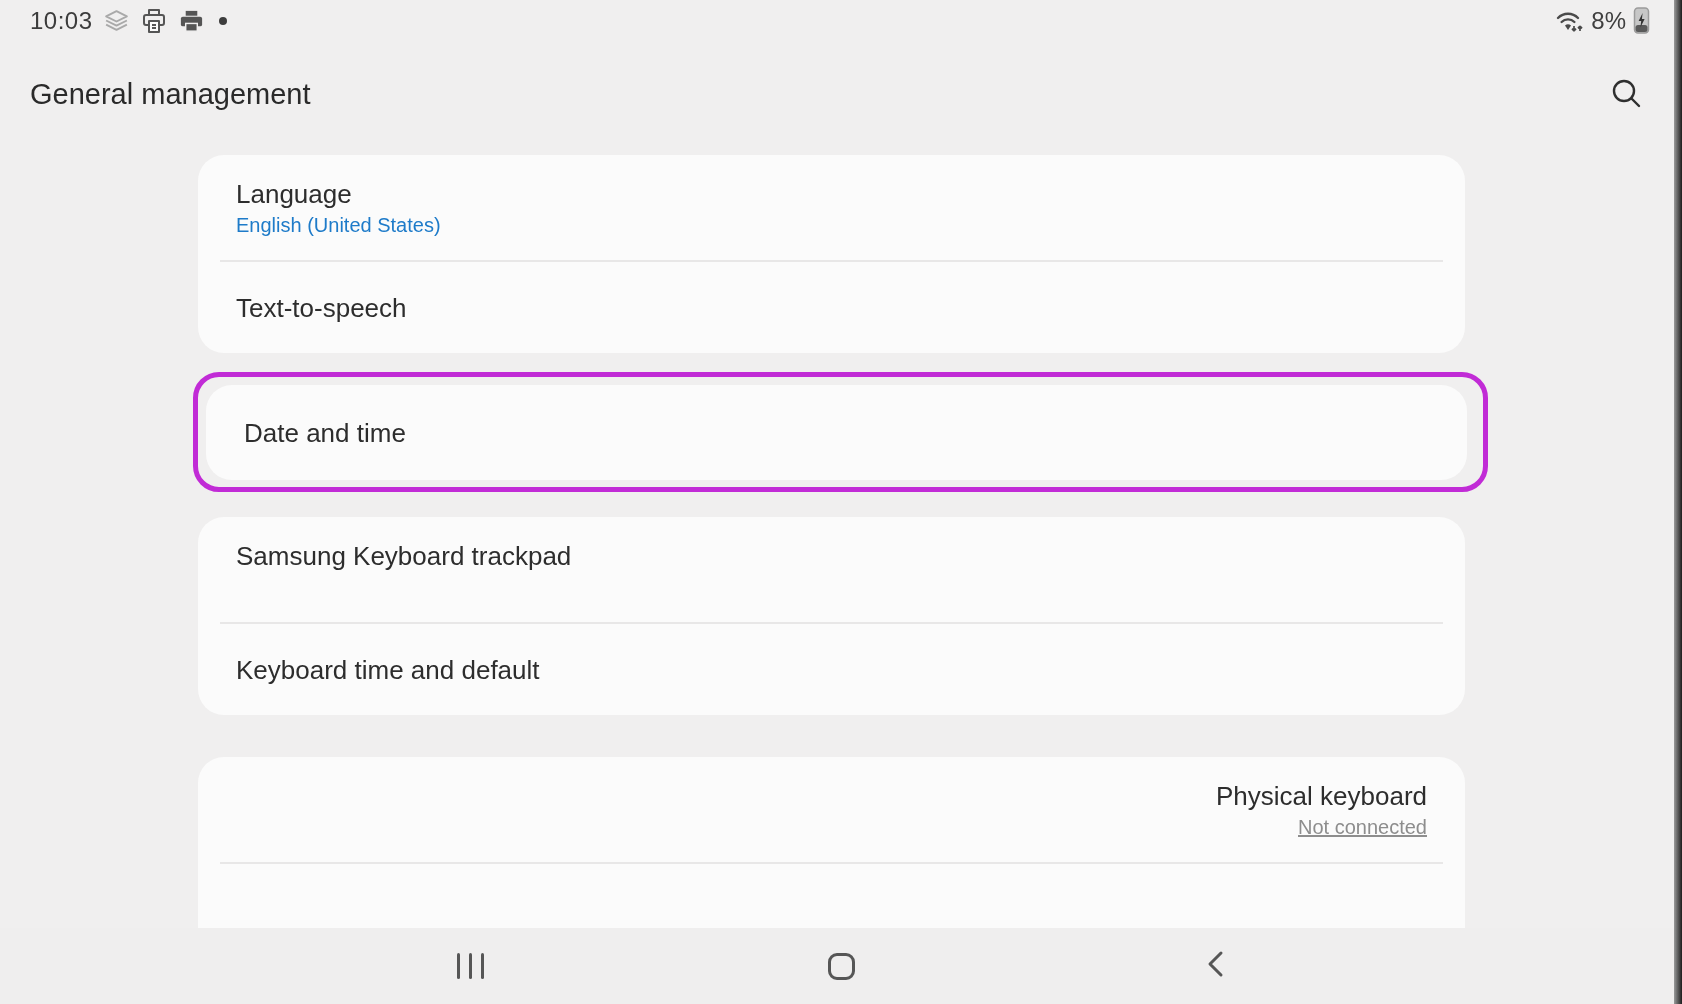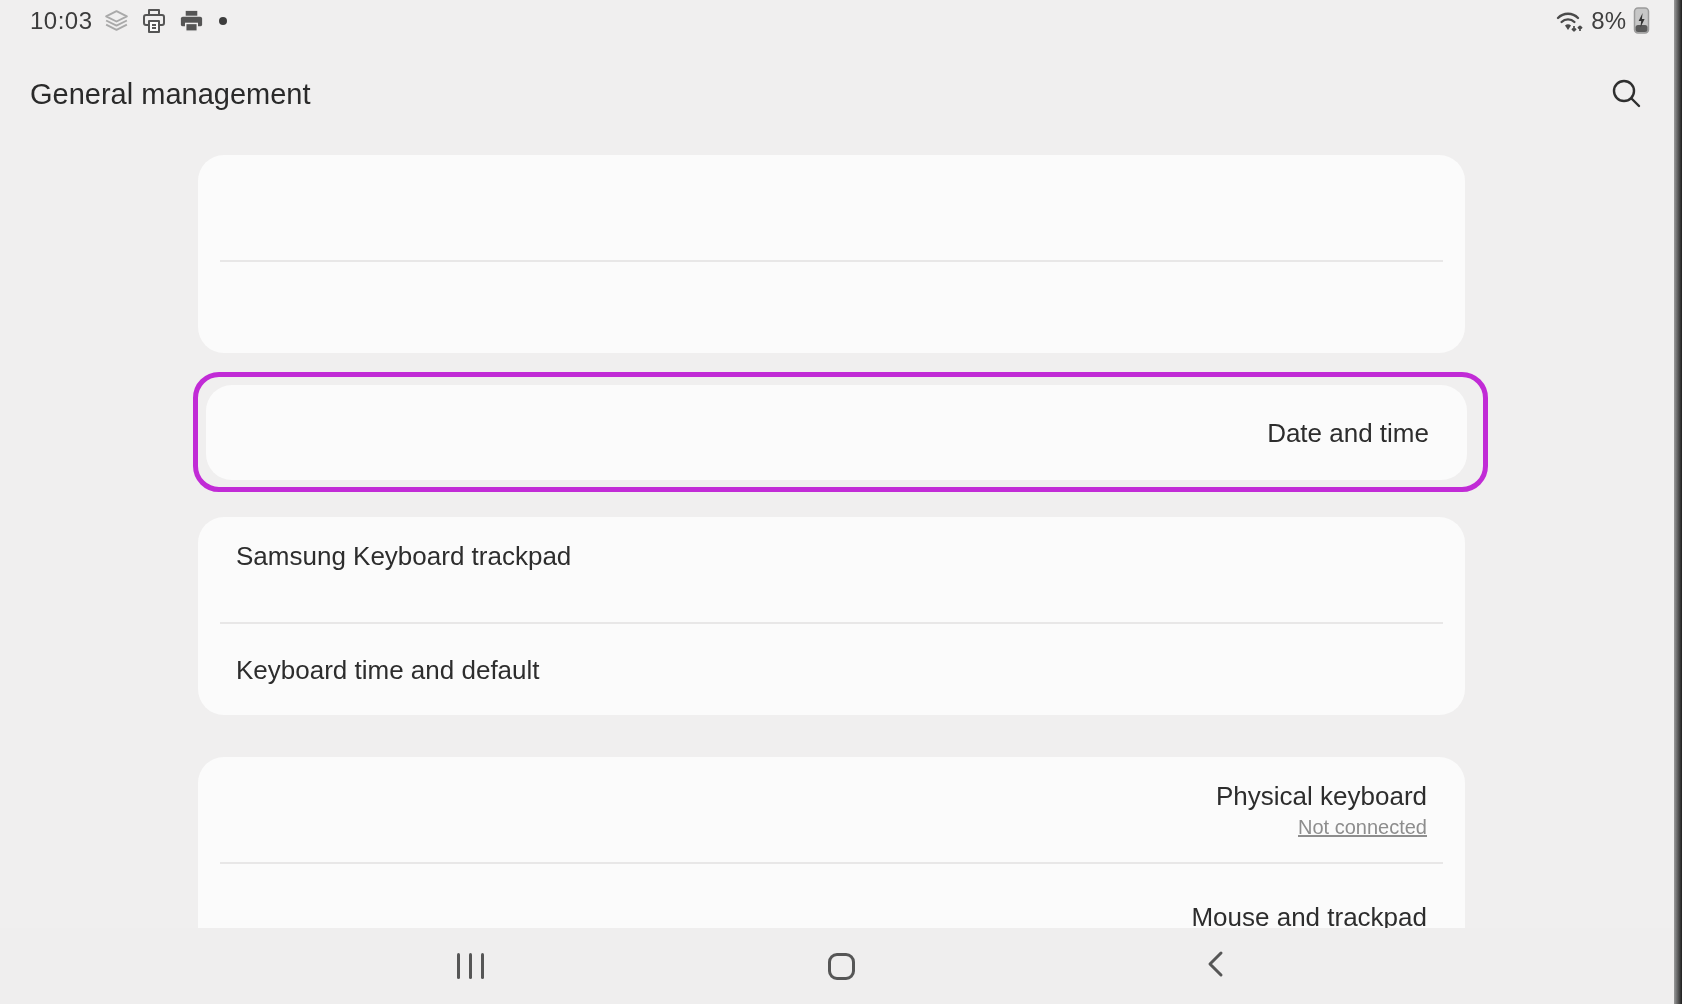--- a/index.html
+++ b/index.html
@@ -31,21 +31,21 @@
   .card-datetime{top:385px;height:95px;left:206px;width:1261px;}
   .card-keyboard{top:517px;height:198px;}
   .card-input{top:757px;height:171px;border-radius:26px 26px 0 0;text-align:right;}
   .row{padding:0 38px;cursor:pointer;}
   .row-two{height:105px;padding-top:22px;box-sizing:border-box;}
   .row-title{font-size:26px;color:#2d2d2d;line-height:34px;}
   .row-sub{font-size:20px;line-height:29px;}
   .row-sub.accent{color:var(--accent-blue,#1e7bc9);}
   .row-sub.muted{color:var(--muted-text,#8d8d8d);text-decoration:underline;}
   .row-single{height:91px;display:flex;align-items:center;}
-  .row-center{height:95px;display:flex;align-items:center;justify-content:flex-end;}
+  .row-center{height:95px;display:flex;align-items:center;}
   .row-cut{height:65px;padding-top:36px;box-sizing:border-box;}
   .divider{height:0;border-top:2px solid #e8e7e7;margin:0 22px;}
   
   .highlight-box{
     position:absolute;left:193px;top:372px;width:1295px;height:120px;
     border:5px solid var(--highlight-outline,#c12bd6);
     border-radius:26px;box-sizing:border-box;pointer-events:none;
   }
   
   .nav-bar{position:absolute;left:0;top:928px;width:100%;height:76px;background:#efeeee;}
@@ -120,22 +120,27 @@
       <svg width="36" height="36" viewBox="0 0 36 36" fill="none" stroke="#2f2f2f" stroke-width="2.4" stroke-linecap="round">
         <circle cx="16" cy="15" r="10"></circle>
         <line x1="23.5" y1="22.5" x2="31" y2="30"></line>
       </svg>
     </span>
   </div>
 </div>
 
 <div class="card card-language">
   <div class="row row-two">
+    <div class="row-title">Language</div>
+    <div class="row-sub accent">English (United States)</div>
   </div>
   <div class="divider"></div>
+  <div class="row row-single">
+    <div class="row-title">Text-to-speech</div>
+  </div>
 </div>
 
 <div class="card card-datetime">
   <div class="row row-center">
     <div class="row-title">Date and time</div>
   </div>
 </div>
 <div class="highlight-box"></div>
 
 <div class="card card-keyboard">
@@ -147,23 +152,20 @@
     <div class="row-title">Keyboard time and default</div>
   </div>
 </div>
 
 <div class="card card-input">
   <div class="row row-two">
     <div class="row-title">Physical keyboard</div>
     <div class="row-sub muted">Not connected</div>
   </div>
   <div class="divider"></div>
-  <div class="row row-cut">
-    <div class="row-title">Mouse and trackpad</div>
-  </div>
 </div>
 
 <div class="nav-bar">
   <div class="nav-btn nav-recents">
     <span class="recents-bars">
         <i></i>
         <i></i>
         <i></i>
       </span>
   </div>

